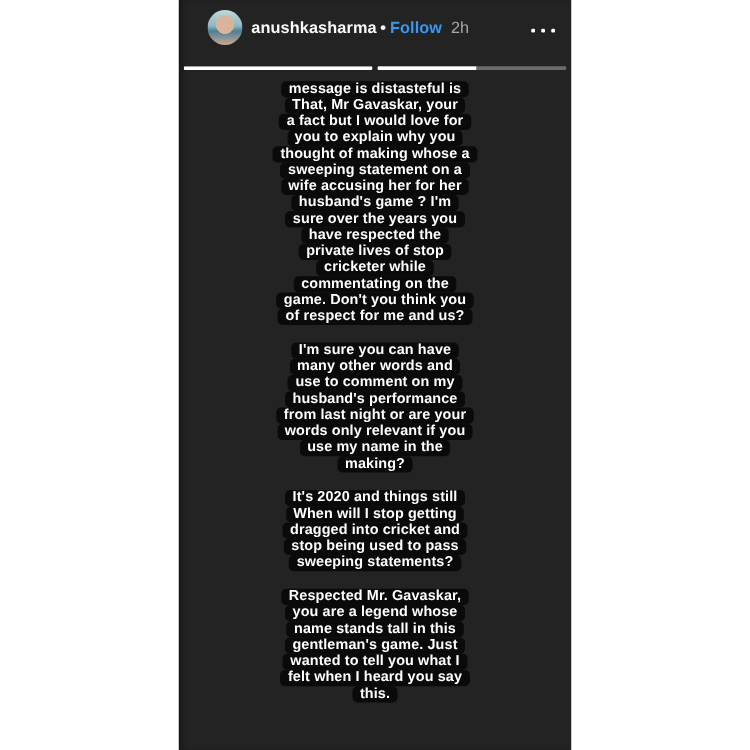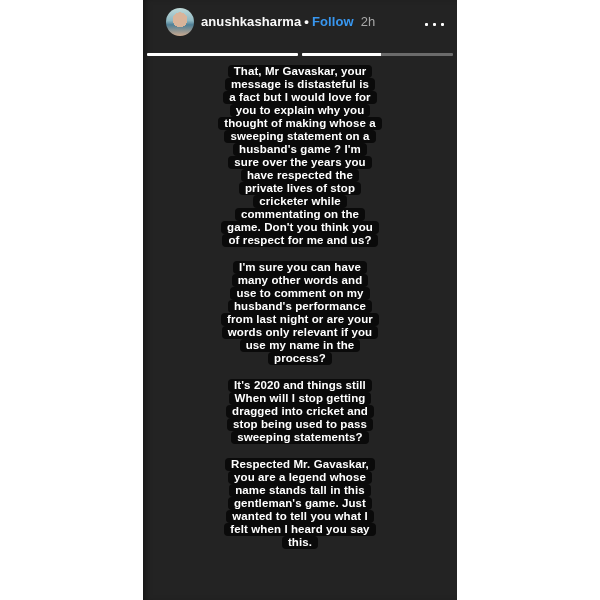--- a/index.html
+++ b/index.html
@@ -157,44 +157,45 @@
         <div class="progress-segment">
           <div class="progress-fill" style="width: 100%;"></div>
         </div>
         <div class="progress-segment">
           <div class="progress-fill" style="width: 52%;"></div>
         </div>
       </div>
 
     <div class="story-content">
         <div class="para">
+          <div class="chip">message is distasteful is</div>
           <div class="chip">That, Mr Gavaskar, your</div>
-          <div class="chip">message is distasteful is</div>
           <div class="chip">a fact but I would love for</div>
           <div class="chip">you to explain why you</div>
           <div class="chip">thought of making whose a</div>
           <div class="chip">sweeping statement on a</div>
+          <div class="chip">wife accusing her for her</div>
           <div class="chip">husband's game ? I'm</div>
           <div class="chip">sure over the years you</div>
           <div class="chip">have respected the</div>
           <div class="chip">private lives of stop</div>
           <div class="chip">cricketer while</div>
           <div class="chip">commentating on the</div>
           <div class="chip">game. Don't you think you</div>
           <div class="chip">of respect for me and us?</div>
         </div>
         <div class="para">
           <div class="chip">I'm sure you can have</div>
           <div class="chip">many other words and</div>
           <div class="chip">use to comment on my</div>
           <div class="chip">husband's performance</div>
           <div class="chip">from last night or are your</div>
           <div class="chip">words only relevant if you</div>
           <div class="chip">use my name in the</div>
-          <div class="chip">process?</div>
+          <div class="chip">making?</div>
         </div>
         <div class="para">
           <div class="chip">It's 2020 and things still</div>
           <div class="chip">When will I stop getting</div>
           <div class="chip">dragged into cricket and</div>
           <div class="chip">stop being used to pass</div>
           <div class="chip">sweeping statements?</div>
         </div>
         <div class="para">
           <div class="chip">Respected Mr. Gavaskar,</div>

